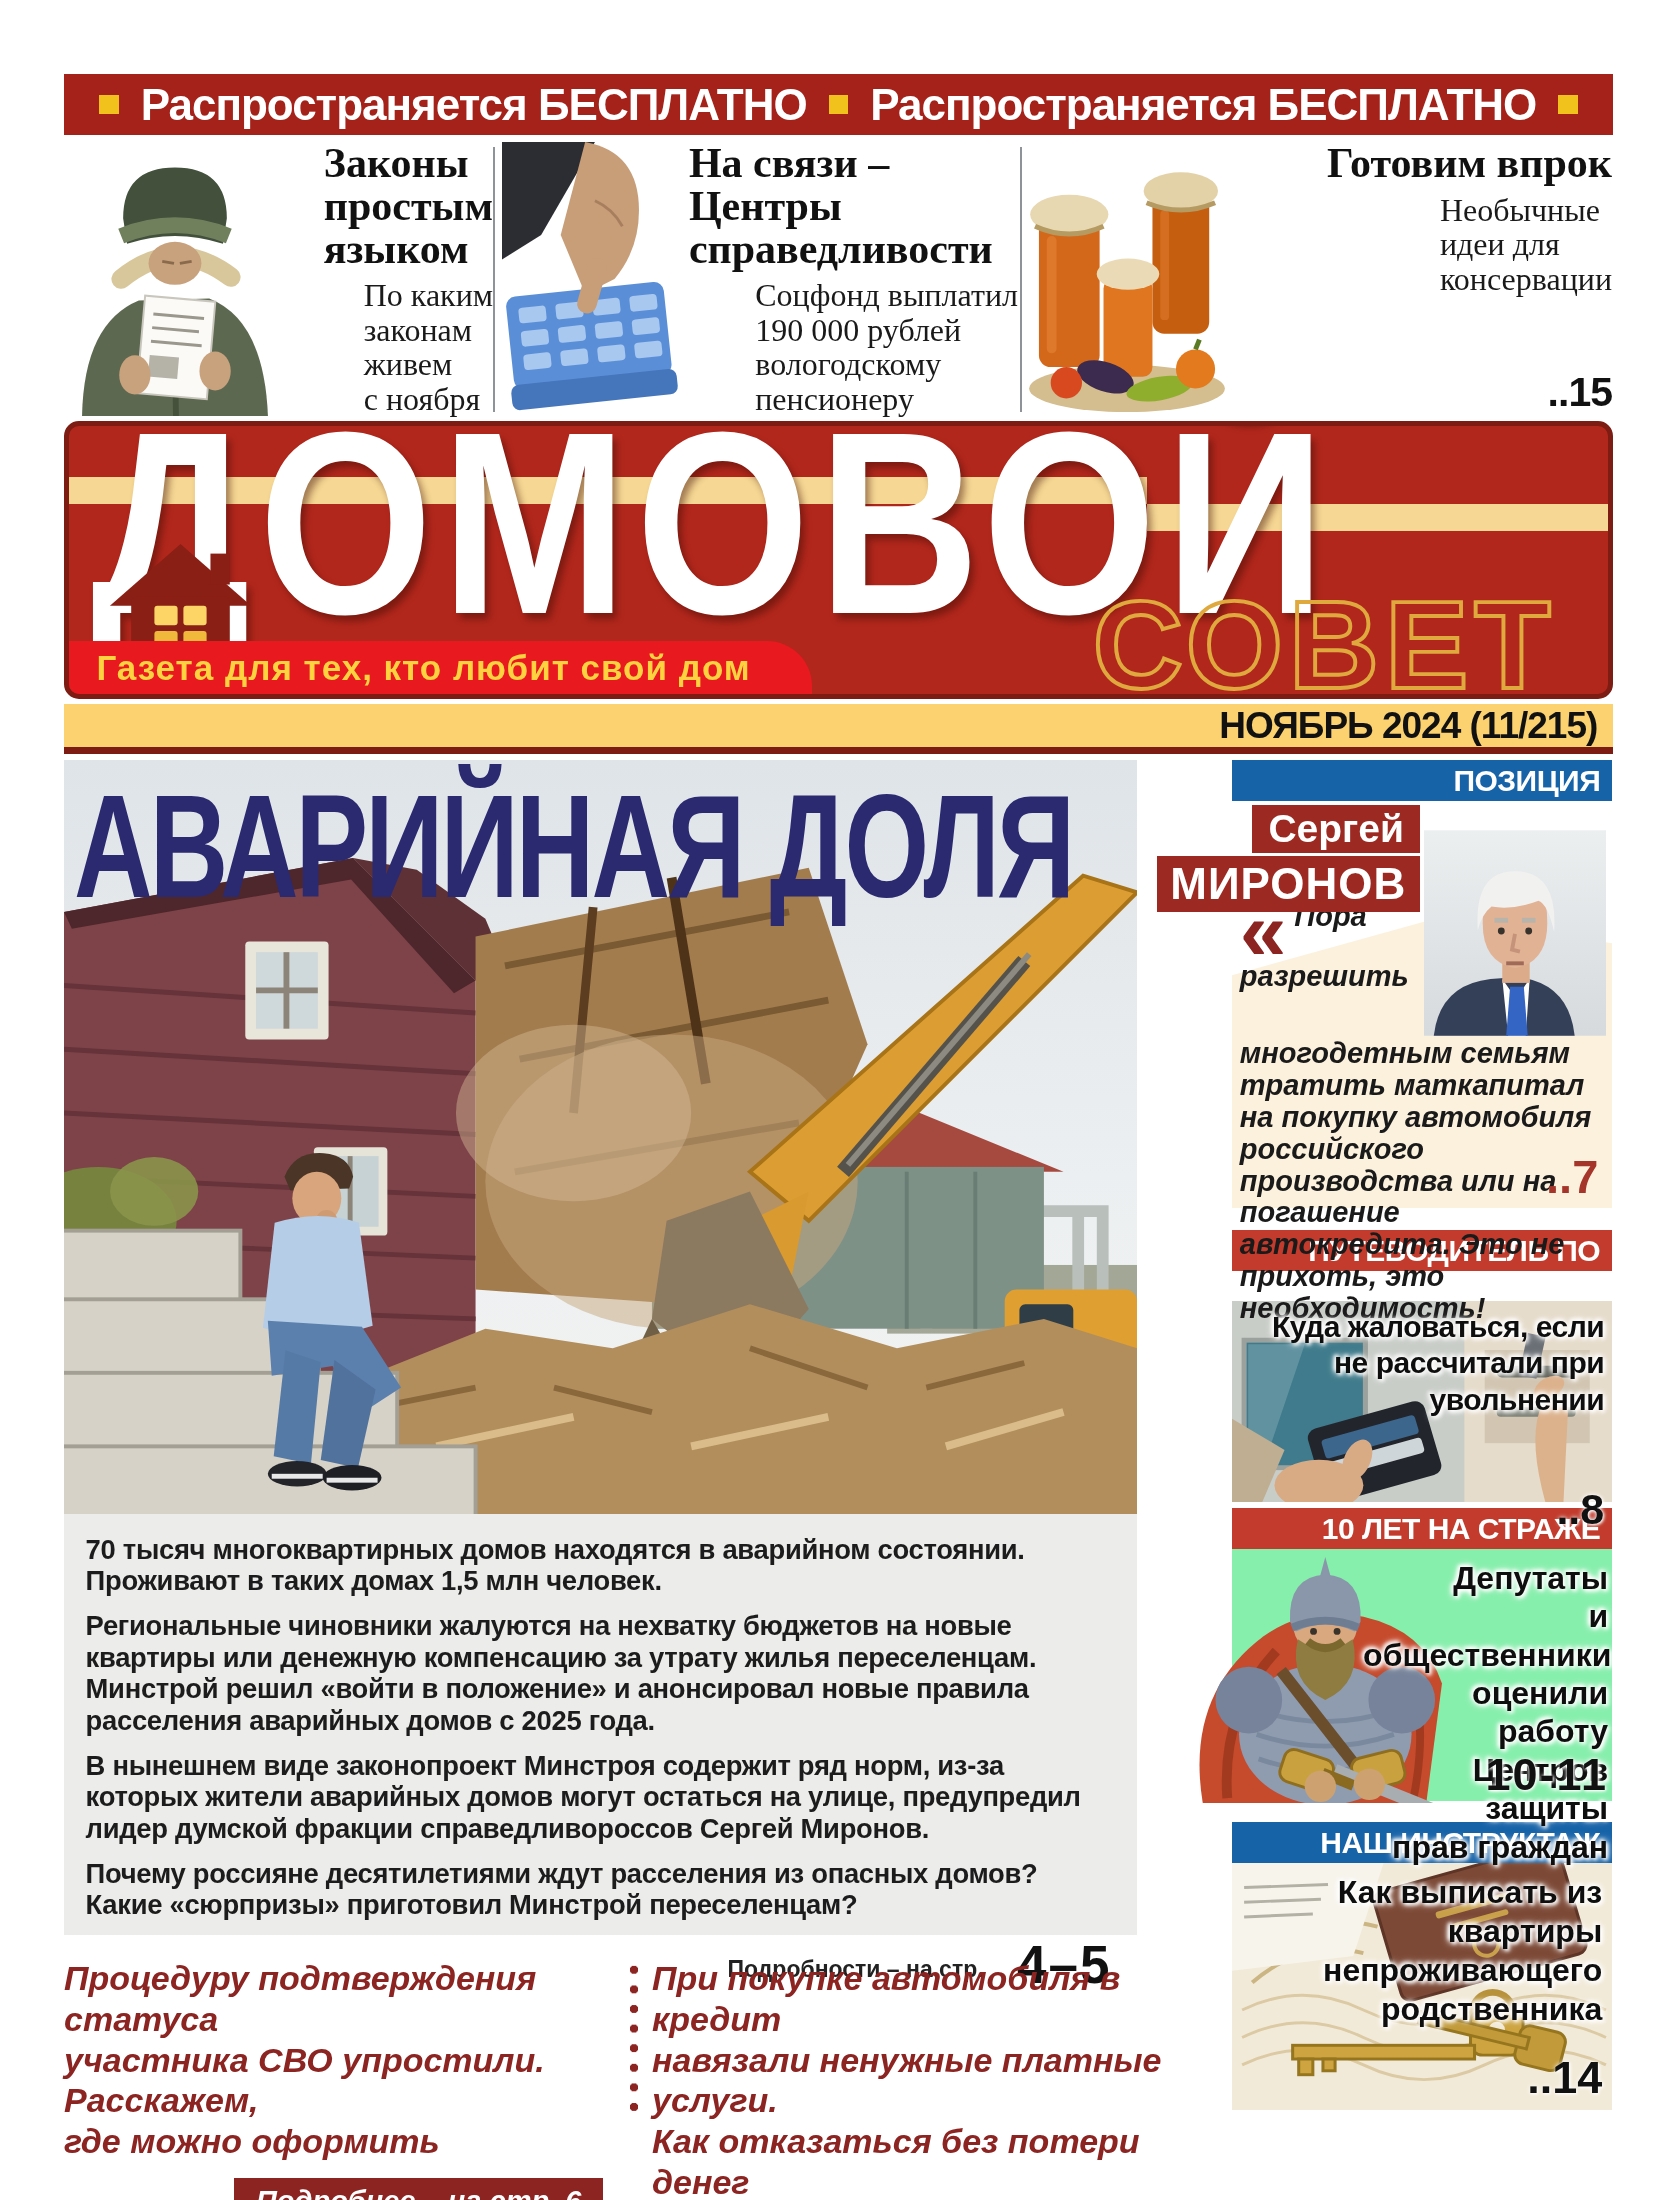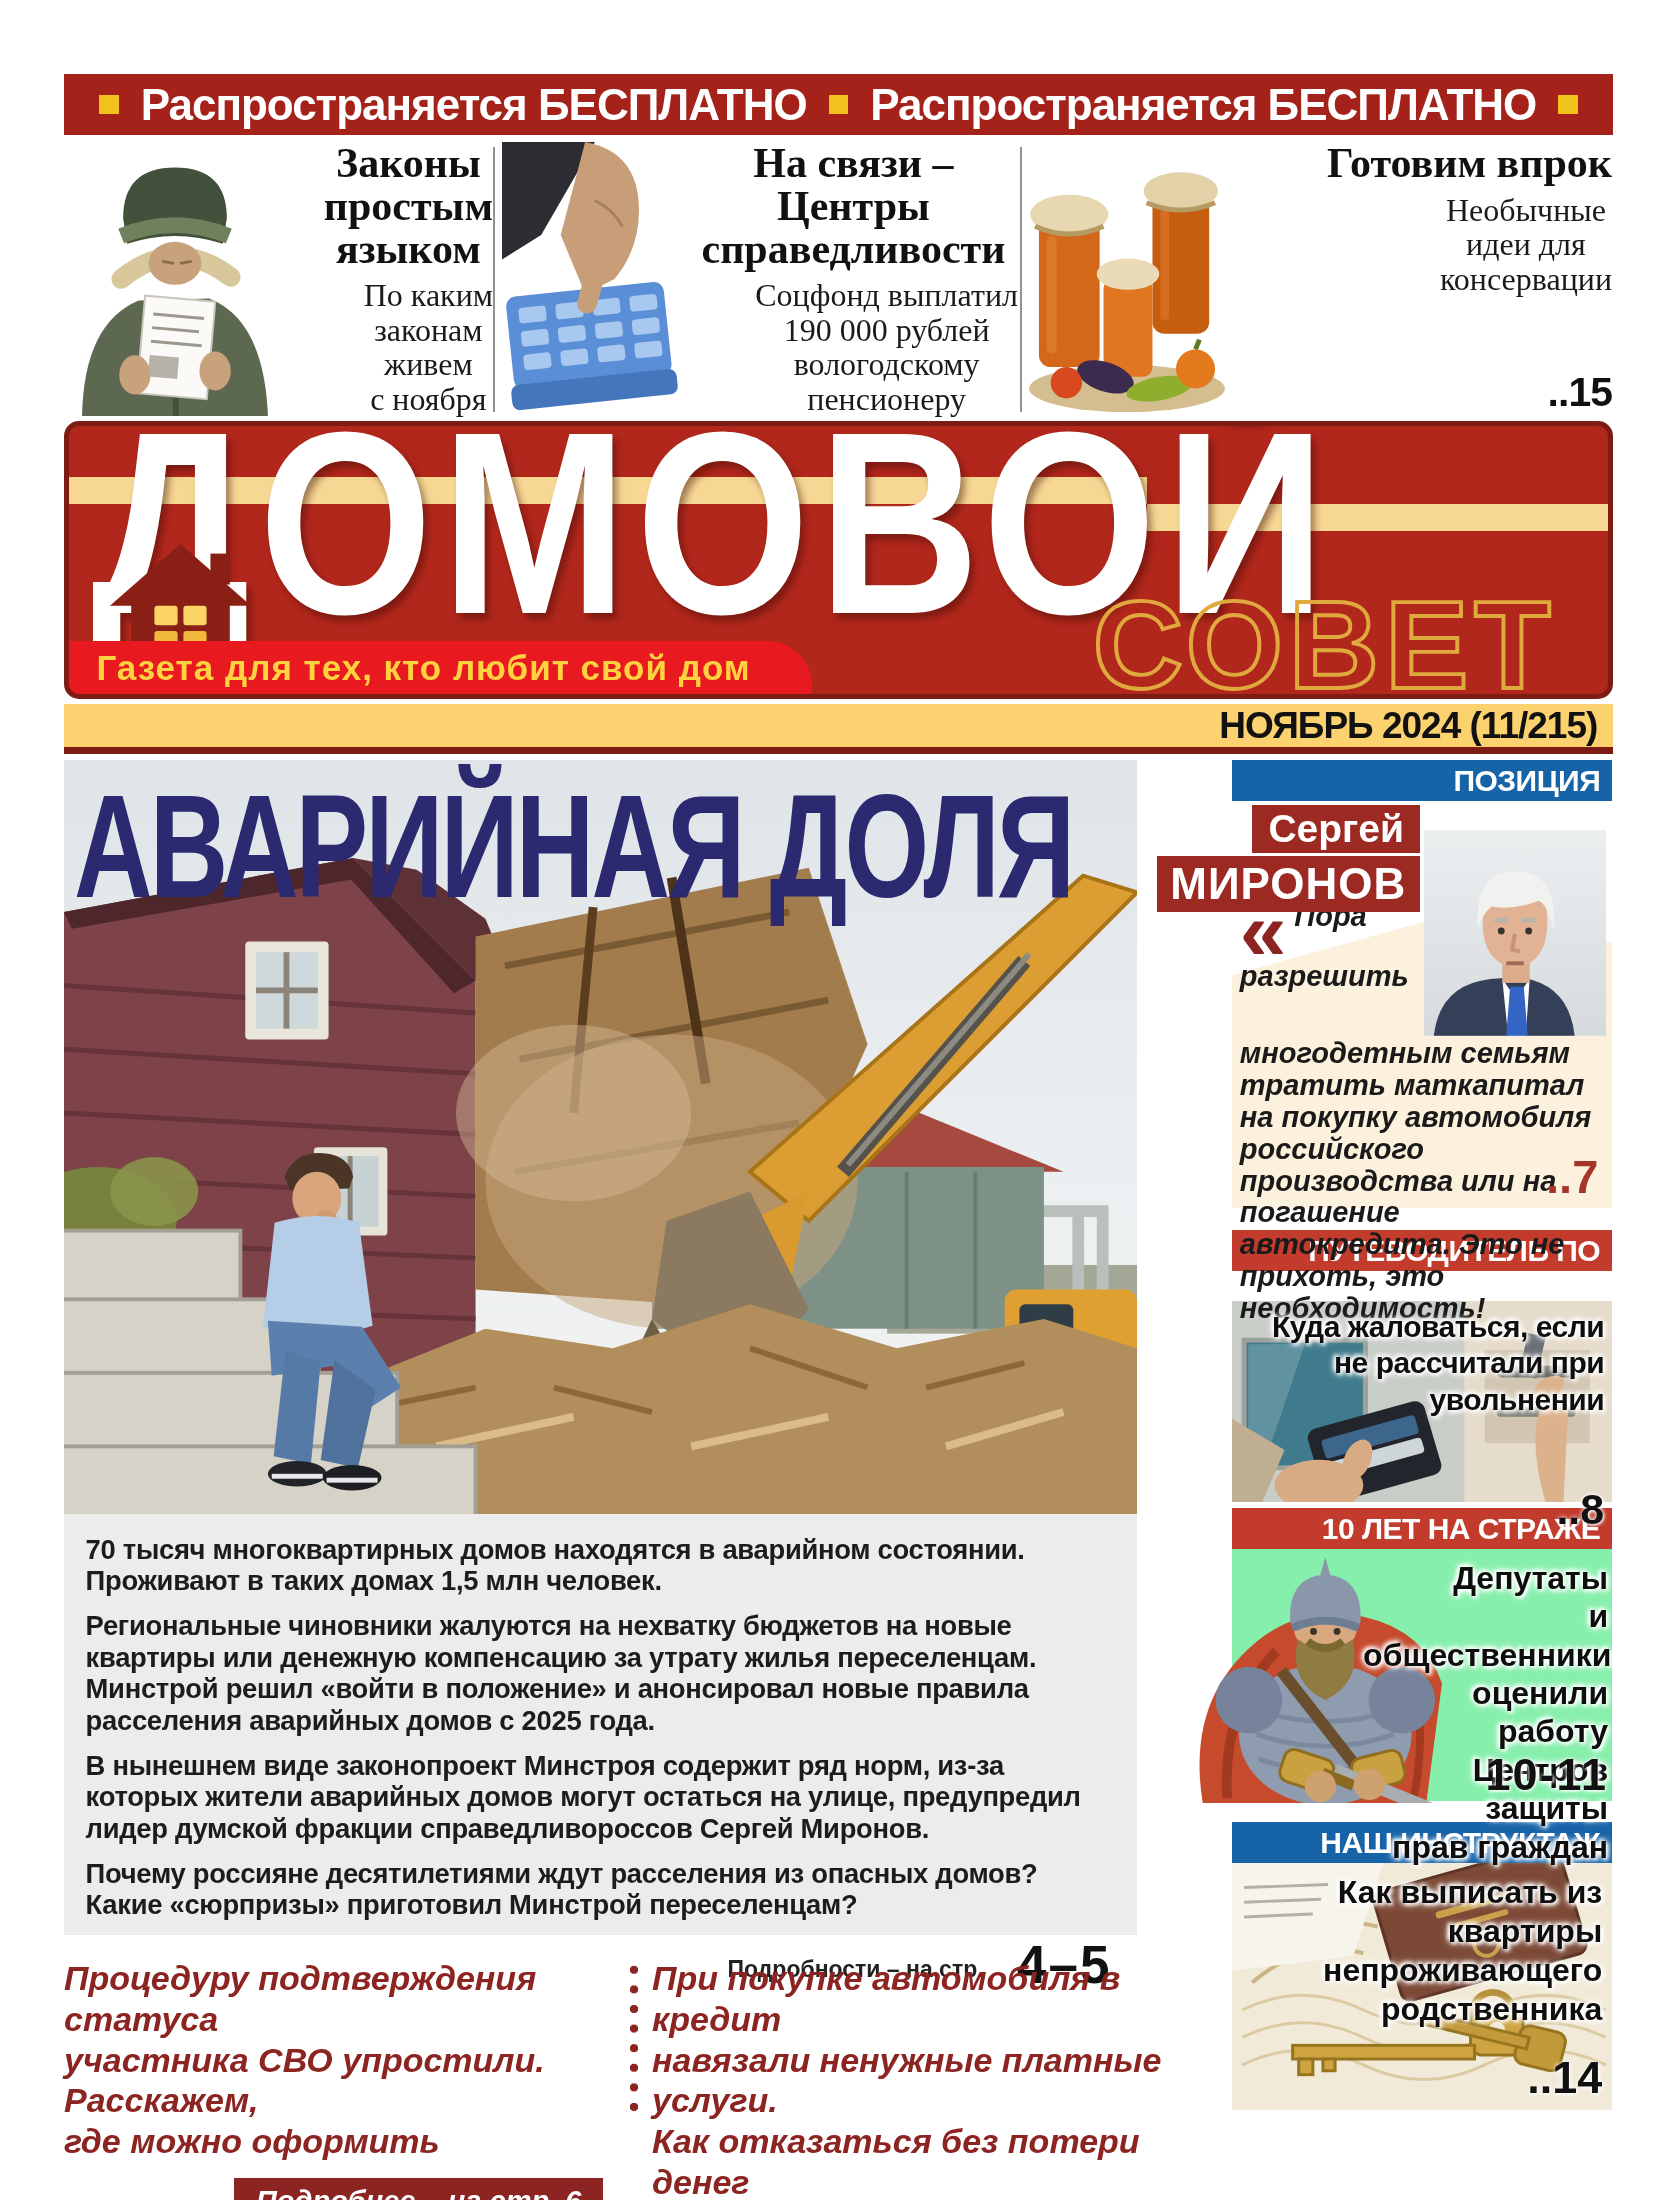--- a/index.html
+++ b/index.html
@@ -15,21 +15,21 @@
     display:flex;align-items:center;justify-content:center;gap:22px;}
   .banner-text{color:#fff;font-weight:700;font-size:44px;letter-spacing:-1px;}
   .sq{width:19.6px;height:19.6px;background:#f2c21c;flex:0 0 auto;}
 
   
   .teaser{top:142px;height:274px;display:flex;align-items:stretch;}
   .t1{left:64px;width:429px;}
   .t2{left:502px;width:516px;}
   .t3{left:1027px;width:585px;}
   .t-img{flex:0 0 auto;}
-  .t-txt{flex:1 1 auto;display:flex;flex-direction:column;align-items:flex-end;text-align:center;padding-left:5.9px;}
+  .t-txt{flex:1 1 auto;display:flex;flex-direction:column;align-items:flex-end;text-align:left;padding-left:5.9px;}
   .t-title{font-family:"Liberation Serif",serif;font-weight:700;font-size:42px;line-height:1.02;color:#111;}
   .t-sub{font-family:"Liberation Serif",serif;font-size:32px;line-height:1.08;color:#1a1a1a;margin-top:7.8px;}
   .t-page{margin-top:auto;font-weight:700;font-size:41px;color:#111;letter-spacing:-1px;}
   .vdiv{top:147px;width:2px;height:265px;background:#8e9399;}
   .vd1{left:493px;} .vd2{left:1020px;}
 
   
   .masthead{left:64px;top:421px;width:1549px;height:278px;background:#b2271c;
     border:5.9px solid #7c1c12;border-radius:15px;box-sizing:border-box;overflow:hidden;}
   .stripeA{left:0;top:51px;width:1078px;height:27.4px;background:#f6d793;}

